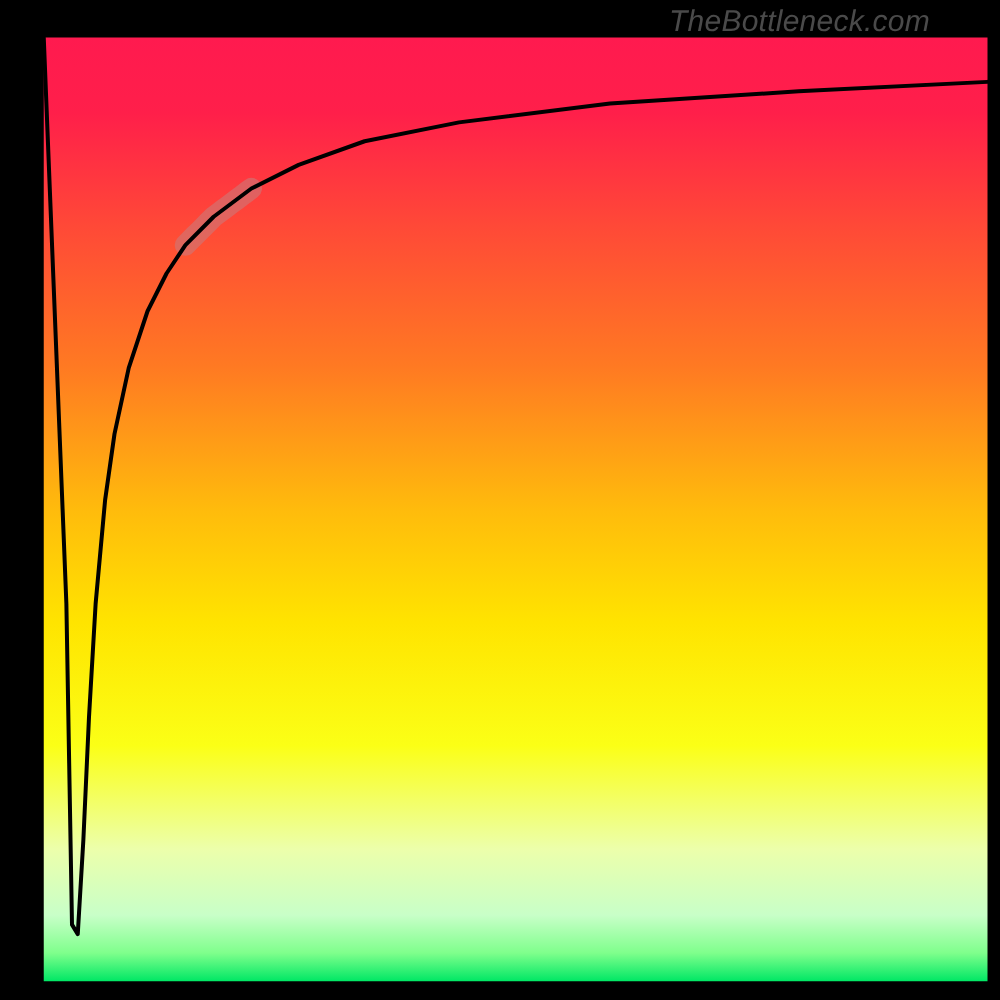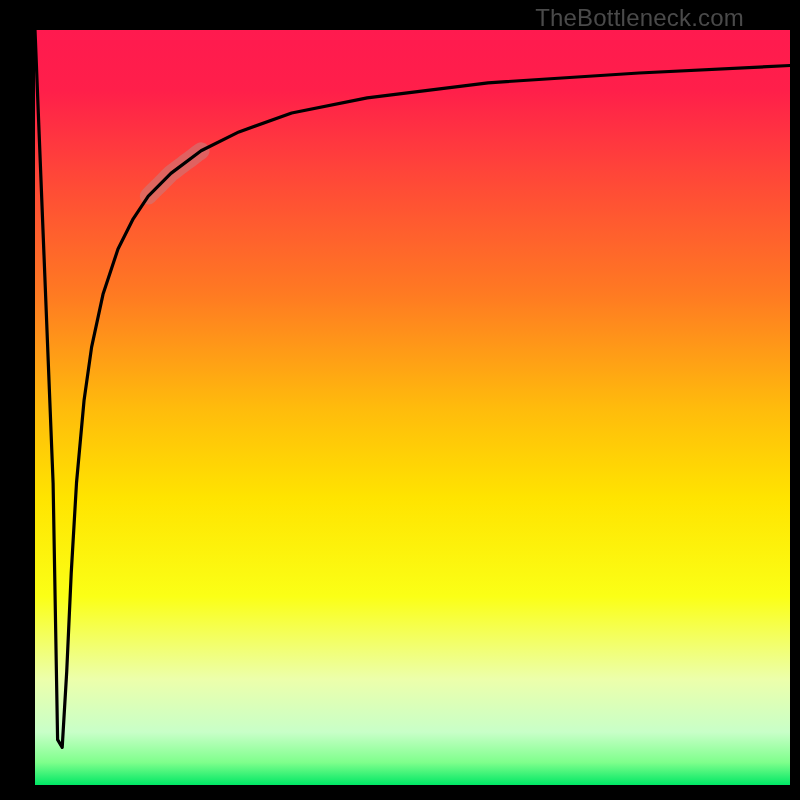--- a/index.html
+++ b/index.html
@@ -8,20 +8,21 @@
     width: 800px;
     height: 800px;
     background: #000;
     font-family: Arial, Helvetica, sans-serif;
     overflow: hidden;
   }
   .frame {
     position: relative;
     width: 756px;
     height: 800px;
+    font-style: italic;
   }
   .watermark {
     position: absolute;
     top: 4px;
     right: 12px;
     color: #4a4a4a;
     font-size: 24px;
     font-weight: 500;
     letter-spacing: 0.2px;
     z-index: 20;

